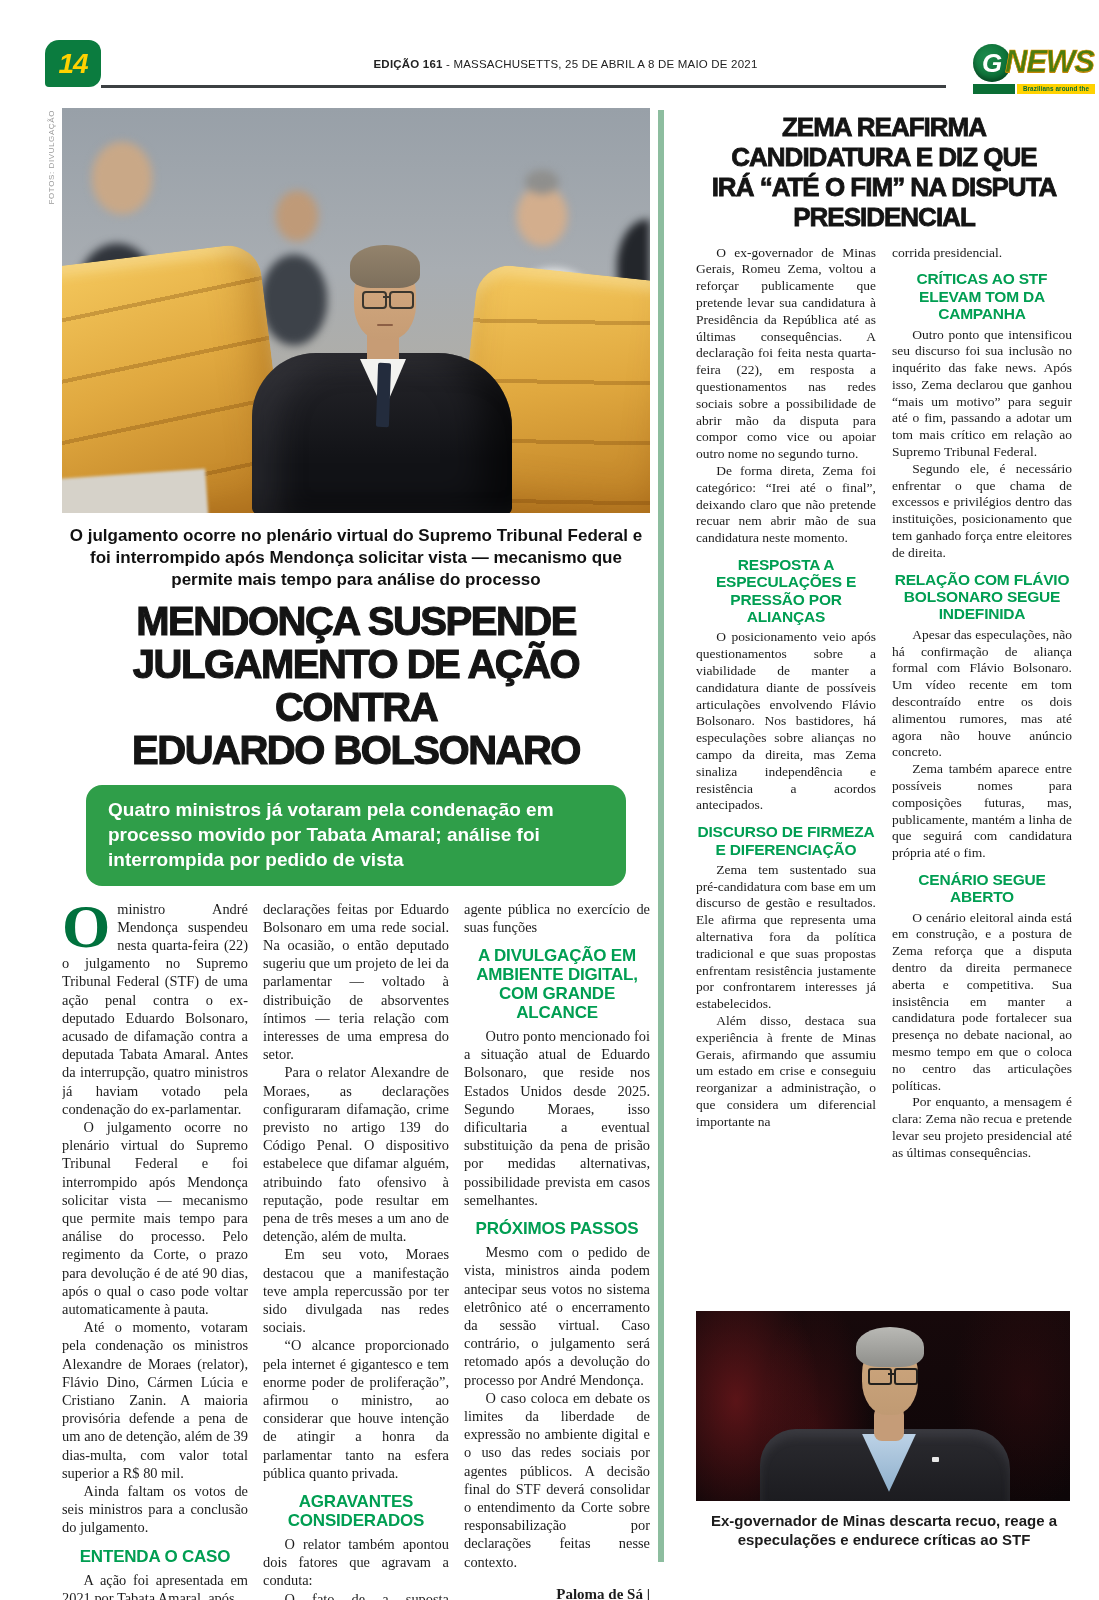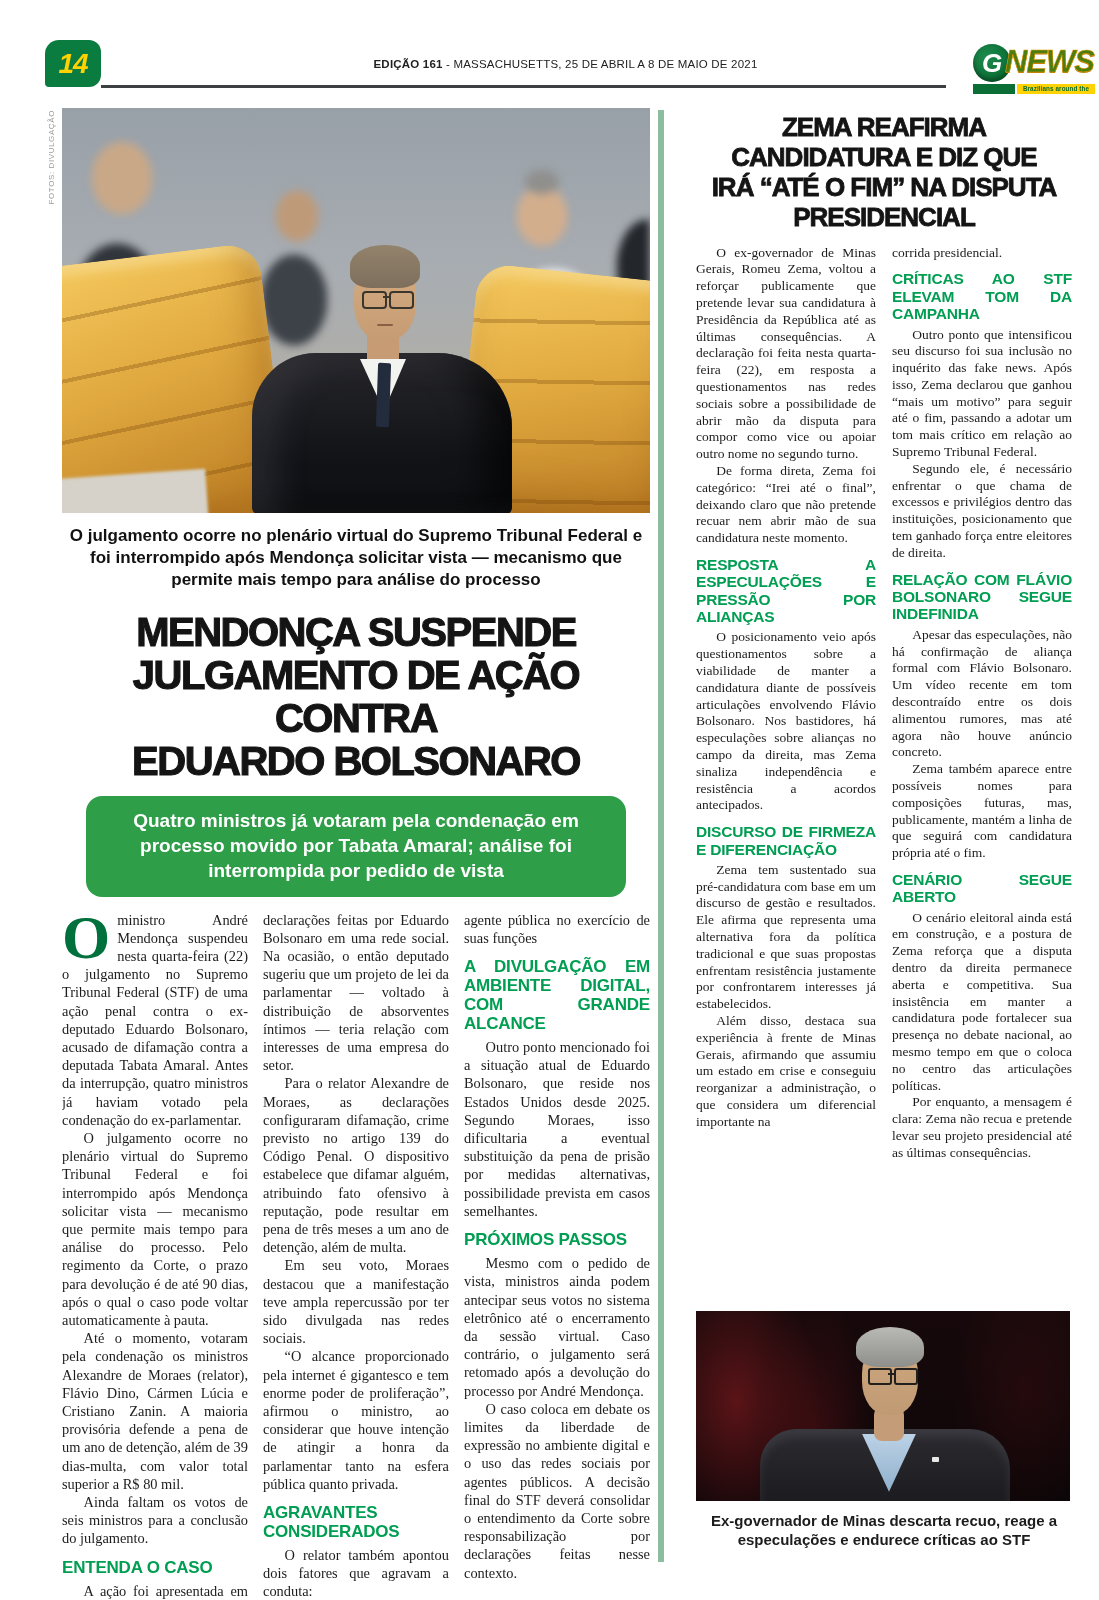--- a/index.html
+++ b/index.html
@@ -20,37 +20,37 @@
       color:#fff;display:flex;align-items:center;justify-content:center;
       font:italic 900 26px/1 "Liberation Sans",sans-serif;box-shadow:inset 0 -3px 5px rgba(0,0,0,.35);}
   .logo-news{font:italic 900 31px/1 "Liberation Sans",sans-serif;color:#4d7c0f;letter-spacing:-1px;
       margin-left:-6px;margin-top:2px;text-shadow:0 1px 0 #b97c05;-webkit-text-stroke:.6px #e69a07;}
   .logo-band-green{position:absolute;left:0;top:40px;width:42px;height:10px;background:#0b6e35;}
   .logo-tagline{position:absolute;left:44px;top:40px;right:0;height:10px;background:#ffd200;color:#0b6e35;
       font:700 6.3px/10px "Liberation Sans",sans-serif;text-align:center;letter-spacing:.1px;overflow:hidden;}
 
   
   .photo-caption{font:700 17px/1.28 "Liberation Sans",sans-serif;text-align:center;color:#111;margin:12px 6px 6px;}
-  .subhead{font:700 17px/1.12 "Liberation Sans",sans-serif;color:#009e52;
+  .subhead{font:700 17px/1.12 "Liberation Sans",sans-serif;color:#009e52;text-align:center;
       margin:10px 0 5px;letter-spacing:-.2px;}
   .para{margin:0;text-indent:1.5em;}
   .para.no-indent,.para.has-drop{text-indent:0;}
   .dropcap{float:left;font:700 62px/47px "Liberation Serif",serif;color:#00713d;margin:3px 7px 0 0;}
   .byline{font-weight:700;text-align:right;white-space:pre-line;margin-top:14px;font-size:15px;}
   .columns{display:flex;}
   .col{flex:1 1 0;overflow:hidden;text-align:justify;}
 
   
   .left-article{position:absolute;left:62px;top:108px;width:588px;}
   .photo-credit{position:absolute;left:-15px;top:2px;writing-mode:vertical-rl;transform:rotate(180deg);
       font:400 8px "Liberation Sans",sans-serif;color:#9a9a9a;letter-spacing:.6px;}
   .headline{font:700 40px/1.07 "Liberation Sans",sans-serif;letter-spacing:-1.5px;text-align:center;
-      color:#141414;margin:21px 0 14px;-webkit-text-stroke:1.1px #141414;}
+      color:#141414;margin:10px 0 14px;-webkit-text-stroke:1.1px #141414;}
   .deck{width:540px;margin:0 auto;background:#2f9e49;border-radius:16px;color:#fff;
-      font:700 19px/1.3 "Liberation Sans",sans-serif;text-align:center;padding:13px 22px;box-sizing:border-box;}
+      font:700 19px/1.3 "Liberation Sans",sans-serif;padding:13px 22px;box-sizing:border-box;}
   .left-article .columns{gap:15px;margin-top:14px;}
   .left-article .col{height:742px;font-size:14.4px;line-height:18.2px;}
 
   
   .photo-stf{position:relative;width:588px;height:405px;overflow:hidden;
       background:linear-gradient(180deg,#98a0a8 0%,#a8adb2 40%,#b1aea6 72%,#a8a59d 100%);}
   .stf-bg{position:absolute;inset:0;filter:blur(4px);background-image:
       radial-gradient(ellipse 50px 60px at 60px 70px,#c9a887 60%,transparent 61%),
       radial-gradient(ellipse 70px 90px at 55px 190px,#30343b 60%,transparent 61%),
       radial-gradient(ellipse 35px 42px at 235px 108px,#bf9a78 60%,transparent 61%),

